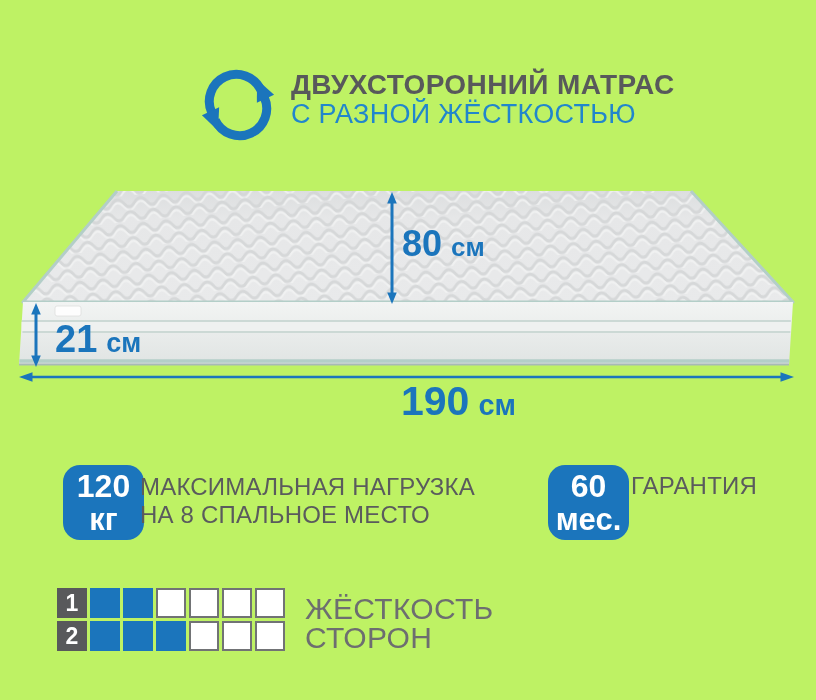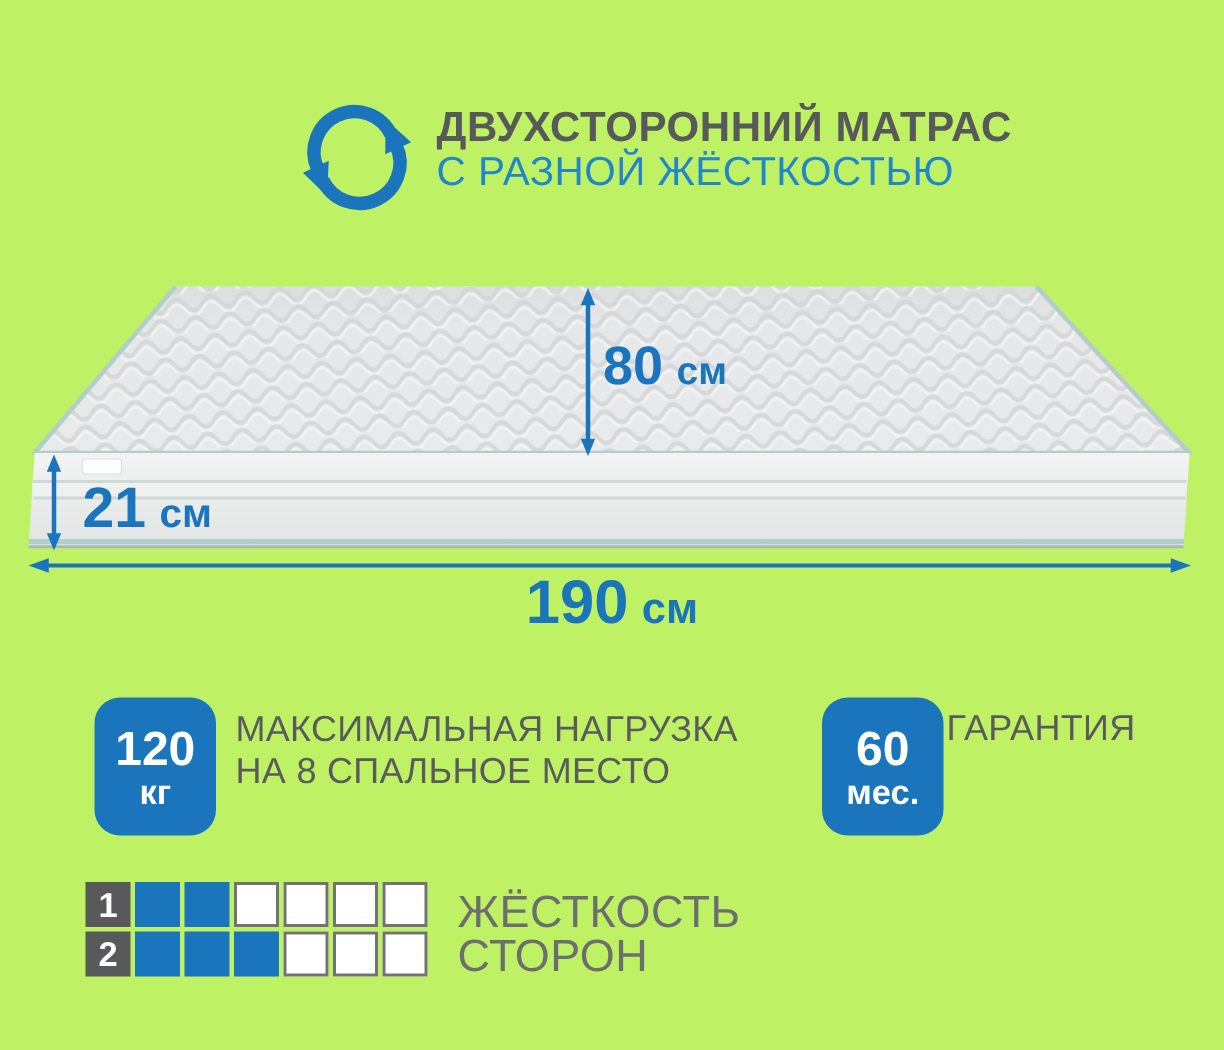--- a/index.html
+++ b/index.html
@@ -21,38 +21,38 @@
   .scene{position:absolute;left:0;top:0;width:816px;height:440px;}
   .dim{
     position:absolute;color:var(--accent);font-weight:bold;line-height:1;white-space:nowrap;text-align:right;
   }
   .dim .val{font-size:38px;}
   .dim .unit{font-size:27px;margin-left:9px;}
   .dim-depth{left:402px;top:226px;}
   .dim-depth .val{font-size:36px;}
   .dim-depth .unit{font-size:26px;}
   .dim-height{left:55px;top:320px;}
-  .dim-length{left:300px;top:381px;width:216px;text-align:center;}
+  .dim-length{left:300px;top:381px;width:216px;text-align:right;}
   .dim-length .val{font-size:41px;}
   .dim-length .unit{font-size:29px;}
   
   .badge{
-    position:absolute;width:81px;height:92px;background:var(--accent);
+    position:absolute;width:81px;height:75px;background:var(--accent);
     border-radius:17px;color:#fff;display:flex;flex-direction:column;
     align-items:center;justify-content:center;text-align:center;
   }
   .badge-1{left:63px;top:465px;}
   .badge-2{left:548px;top:465px;}
   .badge .b-val{font-size:32px;font-weight:bold;line-height:1.0;}
-  .badge .b-unit{font-size:23px;font-weight:bold;line-height:1.0;margin-top:2px;}
+  .badge .b-unit{font-size:31px;font-weight:bold;line-height:1.0;margin-top:2px;}
   .feature-label{
     position:absolute;color:var(--text_gray);font-size:24px;line-height:28px;
     white-space:nowrap;letter-spacing:.2px;
   }
-  .feature-label-1{left:157px;top:473px;}
+  .feature-label-1{left:140px;top:473px;}
   .feature-label-2{left:631px;top:472px;}
   
   .hard-row{position:absolute;display:flex;gap:3px;}
   .hard-row-1{left:57px;top:588px;}
   .hard-row-2{left:57px;top:621px;}
   .sq{width:30px;height:30px;box-sizing:border-box;flex:0 0 30px;}
   .sq.label-sq{
     background:var(--title_gray);color:#fff;font-size:23px;font-weight:bold;
     display:flex;align-items:center;justify-content:center;
   }

